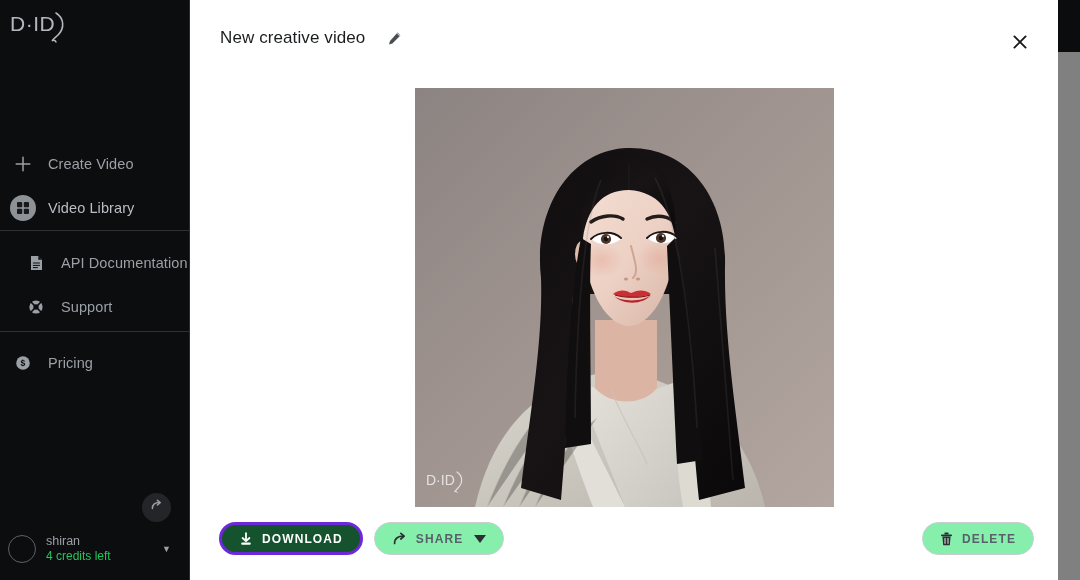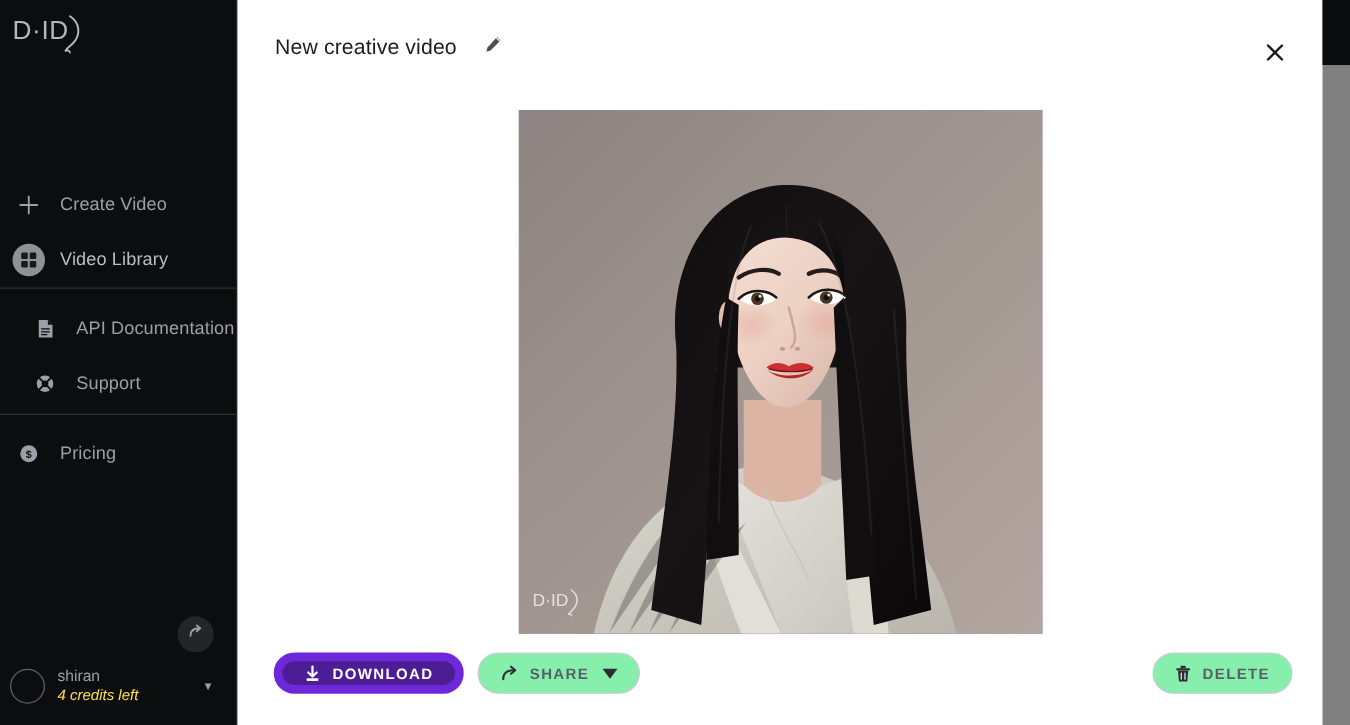--- a/index.html
+++ b/index.html
@@ -118,21 +118,21 @@
     border: 1px solid #5d6165;
     background: #0c0d0f;
     flex: 0 0 28px;
   }
   #user-meta {
     margin-left: 10px;
     line-height: 1.25;
     flex: 1 1 auto;
   }
   #user-name { font-size: 12.5px; color: #9aa0a6; }
-  #user-credits { font-size: 12px; color: #fde047; font-style: italic; }
+  #user-credits { font-size: 12px; color: #22c55e; }
   #user-caret {
     margin-right: 18px;
     font-size: 9px;
     color: #9aa0a6;
   }
 
   
   #main {
     position: relative;
     width: 890px;
@@ -146,20 +146,21 @@
     left: 0; top: 0;
     width: 890px;
     height: 82px;
   }
 
   #modal-title-wrap {
     position: absolute;
     left: 30px;
     top: 28px;
     display: flex;
+    align-items: center;
     gap: 22px;
   }
   #modal-title {
     font-size: 17px;
     color: #1b1d1f;
     letter-spacing: .1px;
   }
   #title-edit-icon { cursor: pointer; display: flex; }
 
   #modal-close {
@@ -225,23 +226,23 @@
     padding: 0 17px;
     border-radius: 17px;
     font-size: 12px;
     font-weight: bold;
     letter-spacing: 1.1px;
     cursor: pointer;
     white-space: nowrap;
     user-select: none;
   }
   .btn-primary {
-    background: #4c1d95;
+    background: #14532d;
     color: #ffffff;
-    border: 7px solid #6d28d9;
+    border: 3px solid #6d28d9;
   }
   .btn-outline {
     background: #86efac;
     color: #58606a;
     border: 1px solid #c8ccd2;
   }
   .btn .btn-icon { display: flex; align-items: center; }
   .caret-down {
     width: 0; height: 0;
     border-left: 6px solid transparent;

